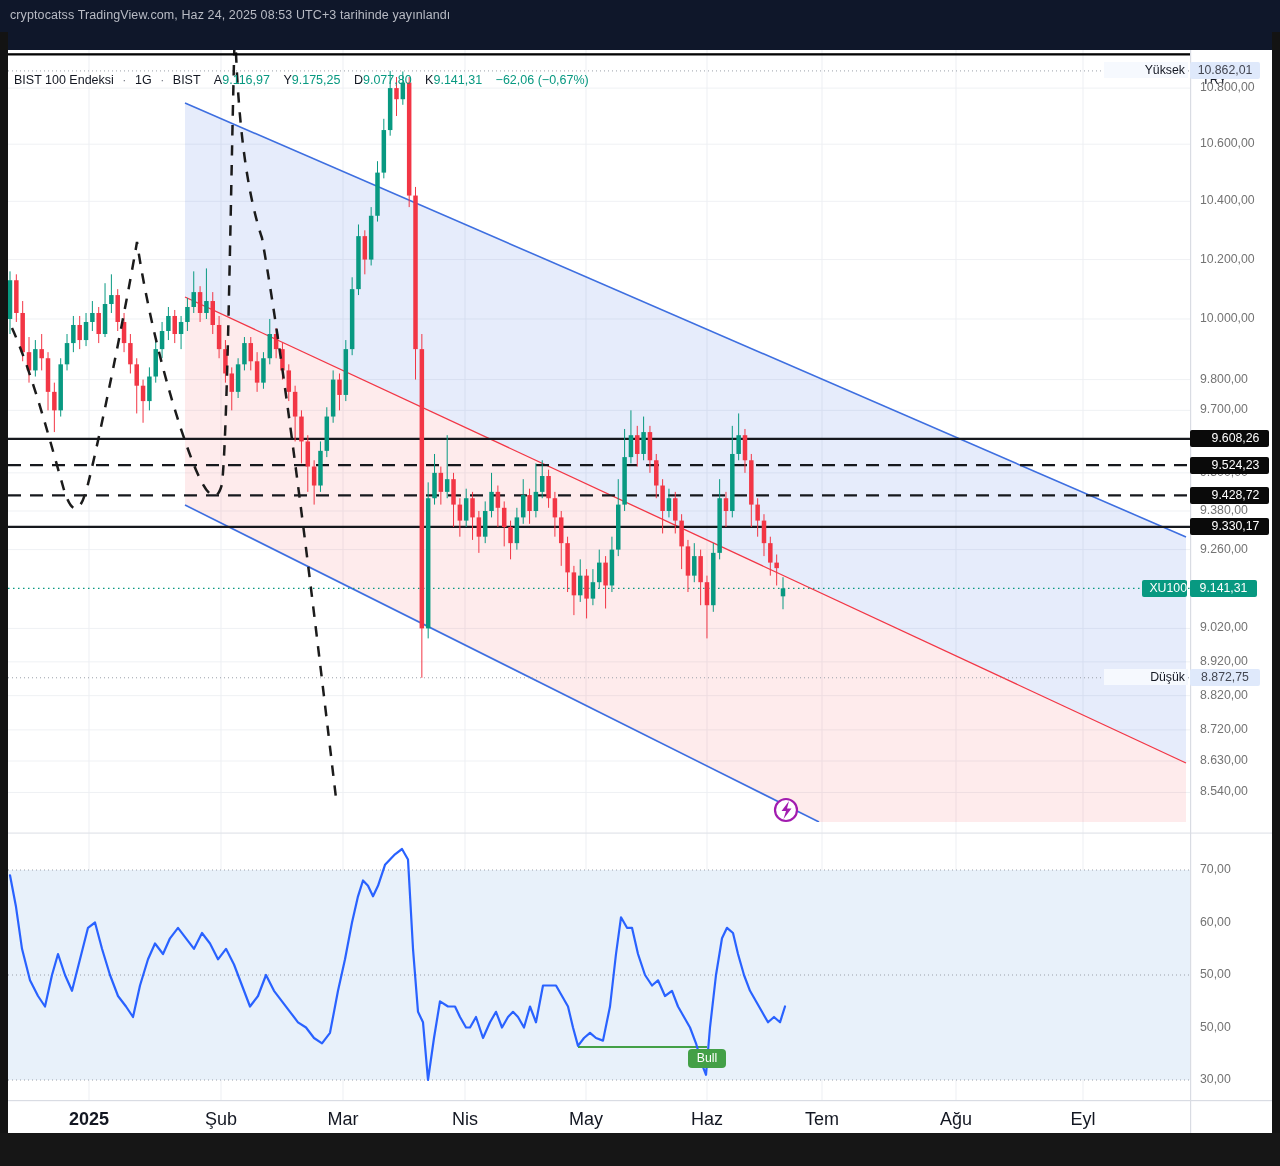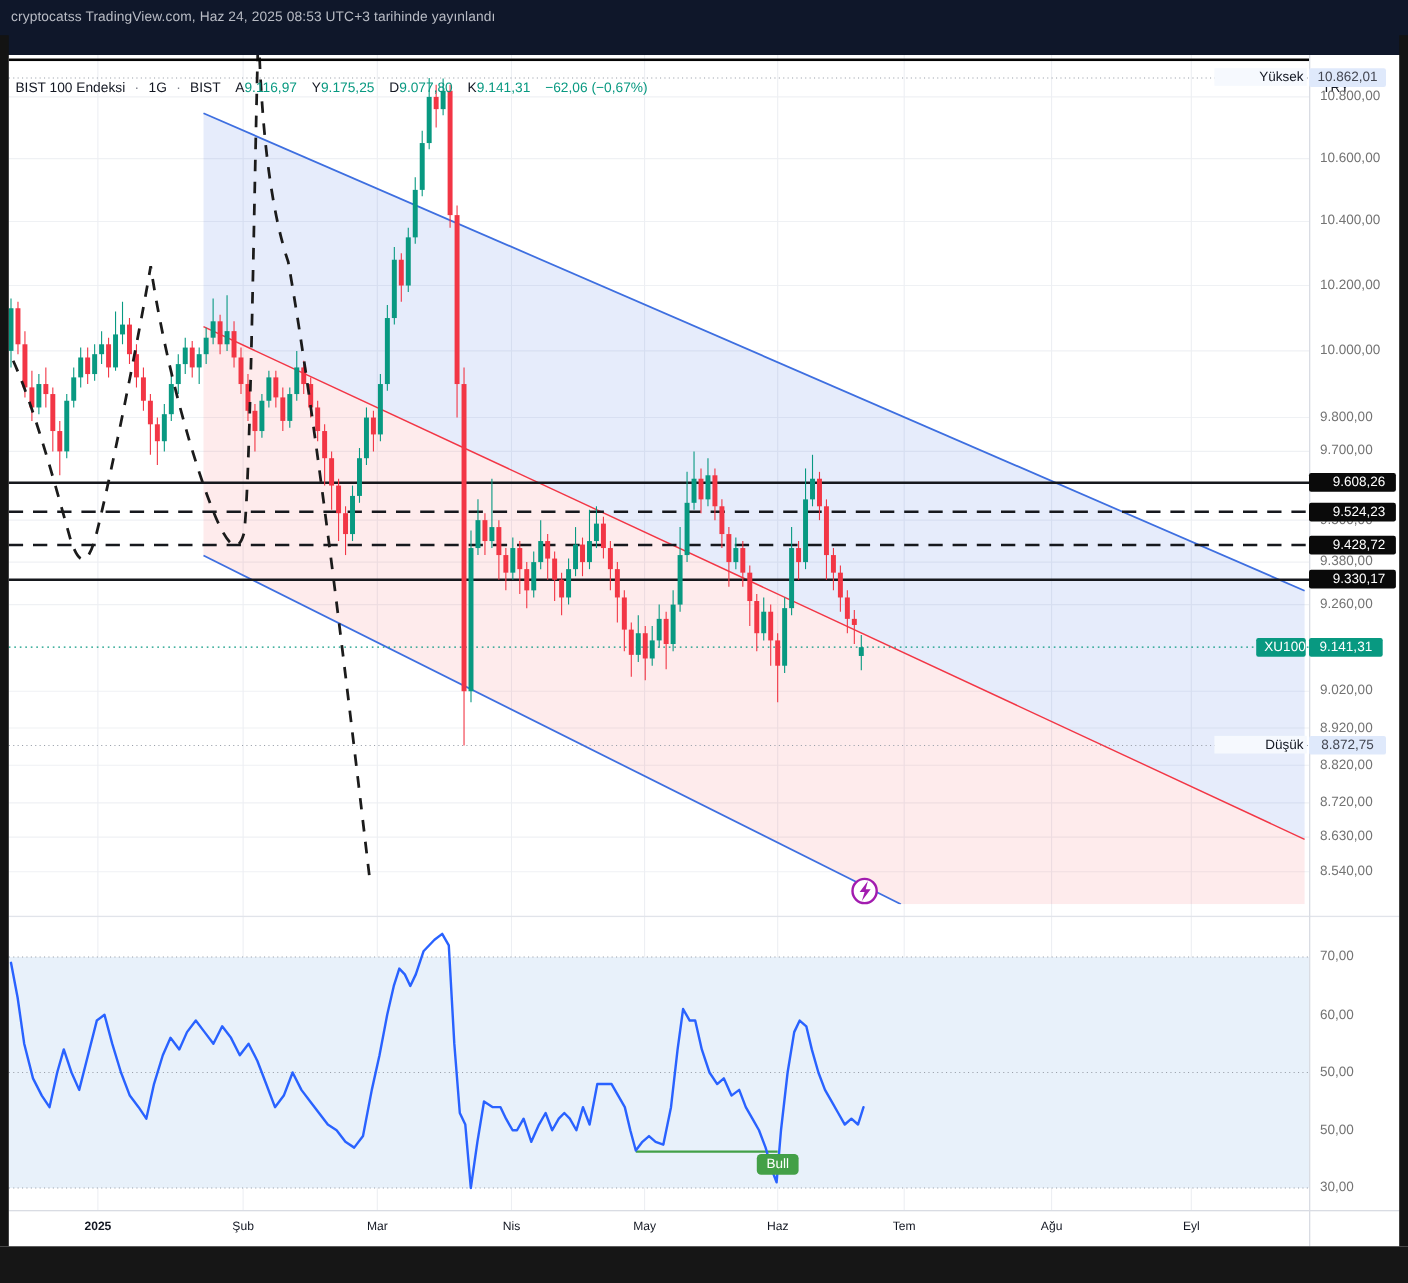--- a/index.html
+++ b/index.html
@@ -13,21 +13,21 @@
   #rightstrip{left:1272px;top:32px;width:8px;height:1101px;background:#131313;z-index:3;}
   #chart-svg{left:0;top:0;z-index:1;}
   .ov{z-index:2;margin-top:36px;}
   #legend{left:14px;top:37px;font-size:12.5px;color:#131722;white-space:nowrap;}
   #legend .sep{color:#787b86;margin:0 5px;}
   #legend .lab{color:#131722;margin-left:10px;}
   #legend .val{color:#089981;}
   #legend .chg{color:#089981;margin-left:10px;}
   #try-label{left:1202px;top:37px;font-size:12.5px;color:#131722;font-weight:500;}
   .ptick{position:absolute;left:1200px;font-size:12.3px;color:#737373;white-space:nowrap;z-index:2;}
-  .mtick{position:absolute;top:1109px;transform:translateX(-50%);font-size:11px;color:#131722;z-index:2;}
+  .mtick{position:absolute;top:1109px;transform:translateX(-50%);font-size:18px;color:#131722;z-index:2;}
   .mtick.bold{font-weight:700;}
   .linebox{position:absolute;left:1190px;width:67px;height:17px;background:#0a0a0a;color:#fff;
            font-size:12.3px;line-height:17px;text-align:center;border-radius:2px;z-index:2;padding-left:12px;}
   .palebox{position:absolute;left:1190px;width:70px;height:17px;background:#dfe9fb;color:#434651;
            font-size:12.3px;line-height:17px;text-align:center;border-radius:2px;z-index:2;}
   .markword{position:absolute;width:78px;text-align:right;font-size:12.3px;color:#131722;z-index:2;
             background:#f6f9fe;padding:1px 3px;}
   #xu100-tag{position:absolute;left:1142px;top:581px;width:45px;height:17px;background:#089981;color:#fff;
              font-size:12.3px;line-height:17px;text-align:right;border-radius:2px;z-index:2;}
   #xu100-price{position:absolute;left:1190px;top:581px;width:67px;height:17px;background:#089981;color:#fff;

